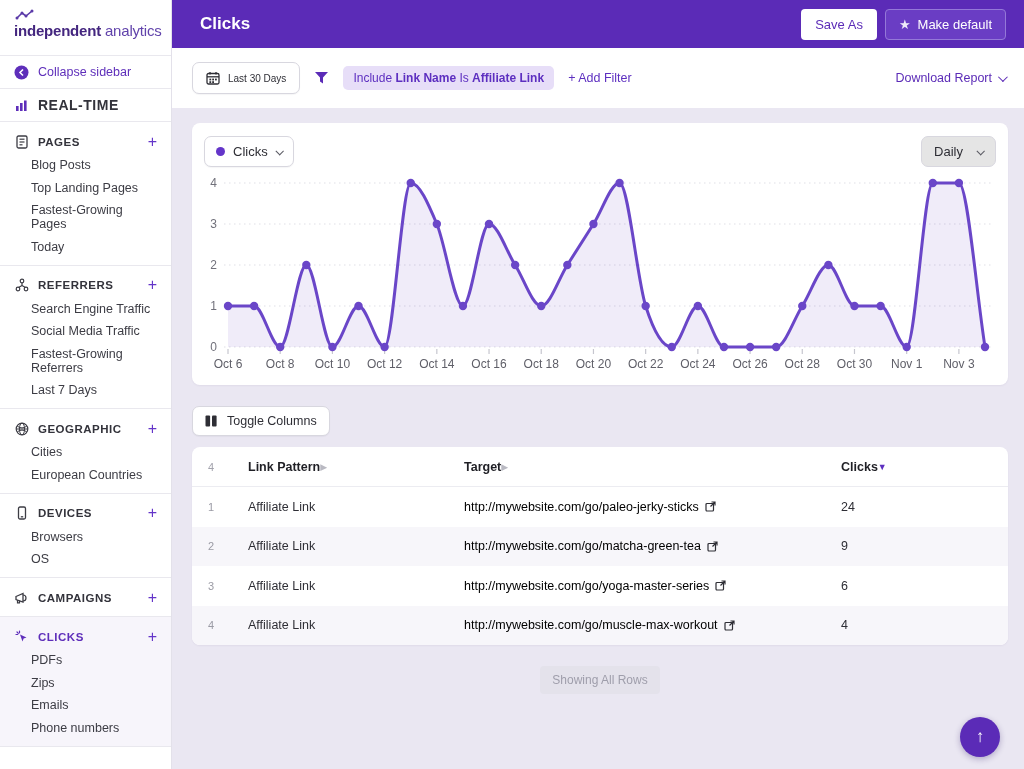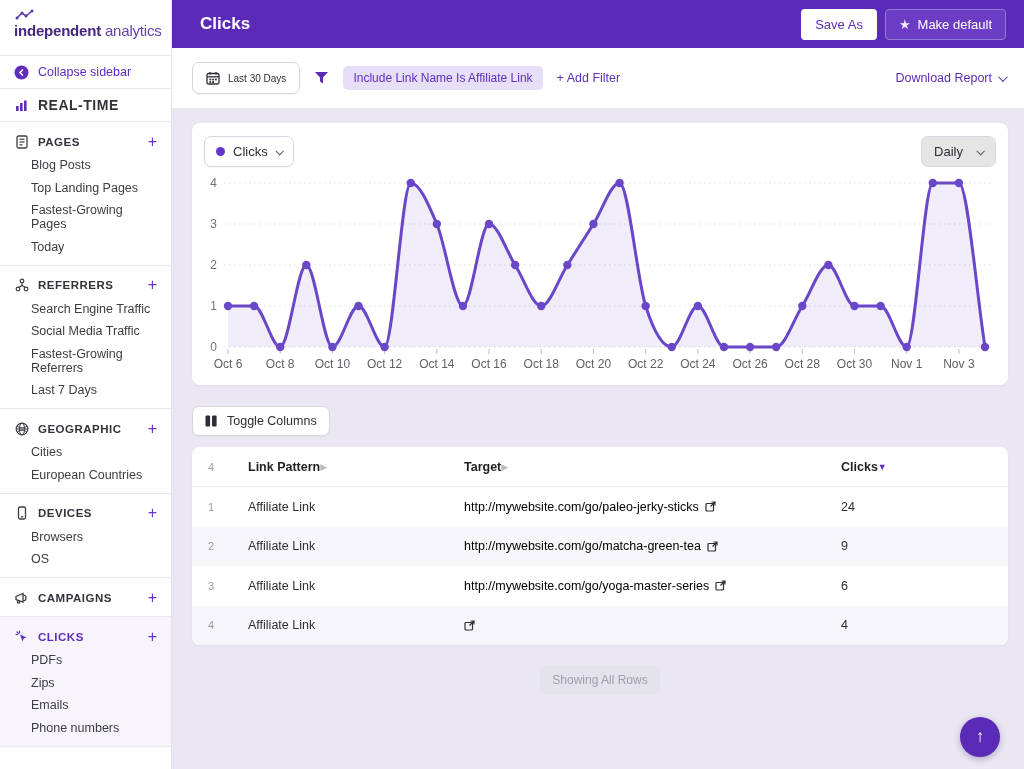--- a/index.html
+++ b/index.html
@@ -45,21 +45,21 @@
   .star { color:#efeaf9; font-size:13px; line-height:1; }
 
   .filterbar { height:60px; background:#fff; display:flex; align-items:center; gap:14px;
     padding:0 19px 0 20px; }
   .btn-daterange { display:inline-flex; align-items:center; gap:8px; background:#fff;
     border:1px solid #d8d7df; border-radius:7px; padding:8px 13px; font-size:10px;
     color:#2e2e35; font-weight:500; cursor:pointer; box-shadow:0 1px 1px rgba(20,10,50,.04); }
   .funnel { display:inline-flex; color:#5b2bb7; }
   .filter-pill { background:#e7def8; border-radius:5px; padding:5px 10px; font-size:12px;
     color:#5d2fc0; cursor:pointer; }
-  .filter-pill b { font-weight:400;text-align:right; }
+  .filter-pill b { font-weight:700;text-align:right; }
   .add-filter { color:#5d2fc0; font-size:12.5px; cursor:pointer; }
   .spacer { flex:1; }
   .download { color:#5b2bb7; font-size:12.5px; font-weight:500; cursor:pointer;
     display:inline-flex; align-items:center; gap:6px; }
   .chev { width:7px; height:7px; border-right:1.6px solid currentColor;
     border-bottom:1.6px solid currentColor; transform:rotate(45deg) translateY(-2px); }
 
   .content { padding:15px 16px 0 20px; }
   .chart-card { background:#fff; border-radius:8px; padding:13px 12px 10px 12px;
     box-shadow:0 1px 2px rgba(30,15,70,.05); }
@@ -446,20 +446,21 @@
                   <path d="M6.5 1 H10 V4.5 M10 1 L5.5 5.5" fill="none" stroke="currentColor" stroke-width="1.2"></path>
                 </svg>
               </span>
      </span>
      <span class="t-cell">6</span>
           </div>
           <div class="t-row">
             <span class="t-rank">4</span>
      <span class="t-cell">Affiliate Link</span>
      <span class="t-target">
+       <span>http://mywebsite.com/go/muscle-max-workout</span>
        <span class="ext-icon">
                 <svg width="11" height="11" viewBox="0 0 11 11">
                   <rect x="1" y="2.5" width="7.5" height="7.5" rx="1" fill="none" stroke="currentColor" stroke-width="1.2"></rect>
                   <path d="M6.5 1 H10 V4.5 M10 1 L5.5 5.5" fill="none" stroke="currentColor" stroke-width="1.2"></path>
                 </svg>
               </span>
      </span>
      <span class="t-cell">4</span>
           </div>
         </div>

